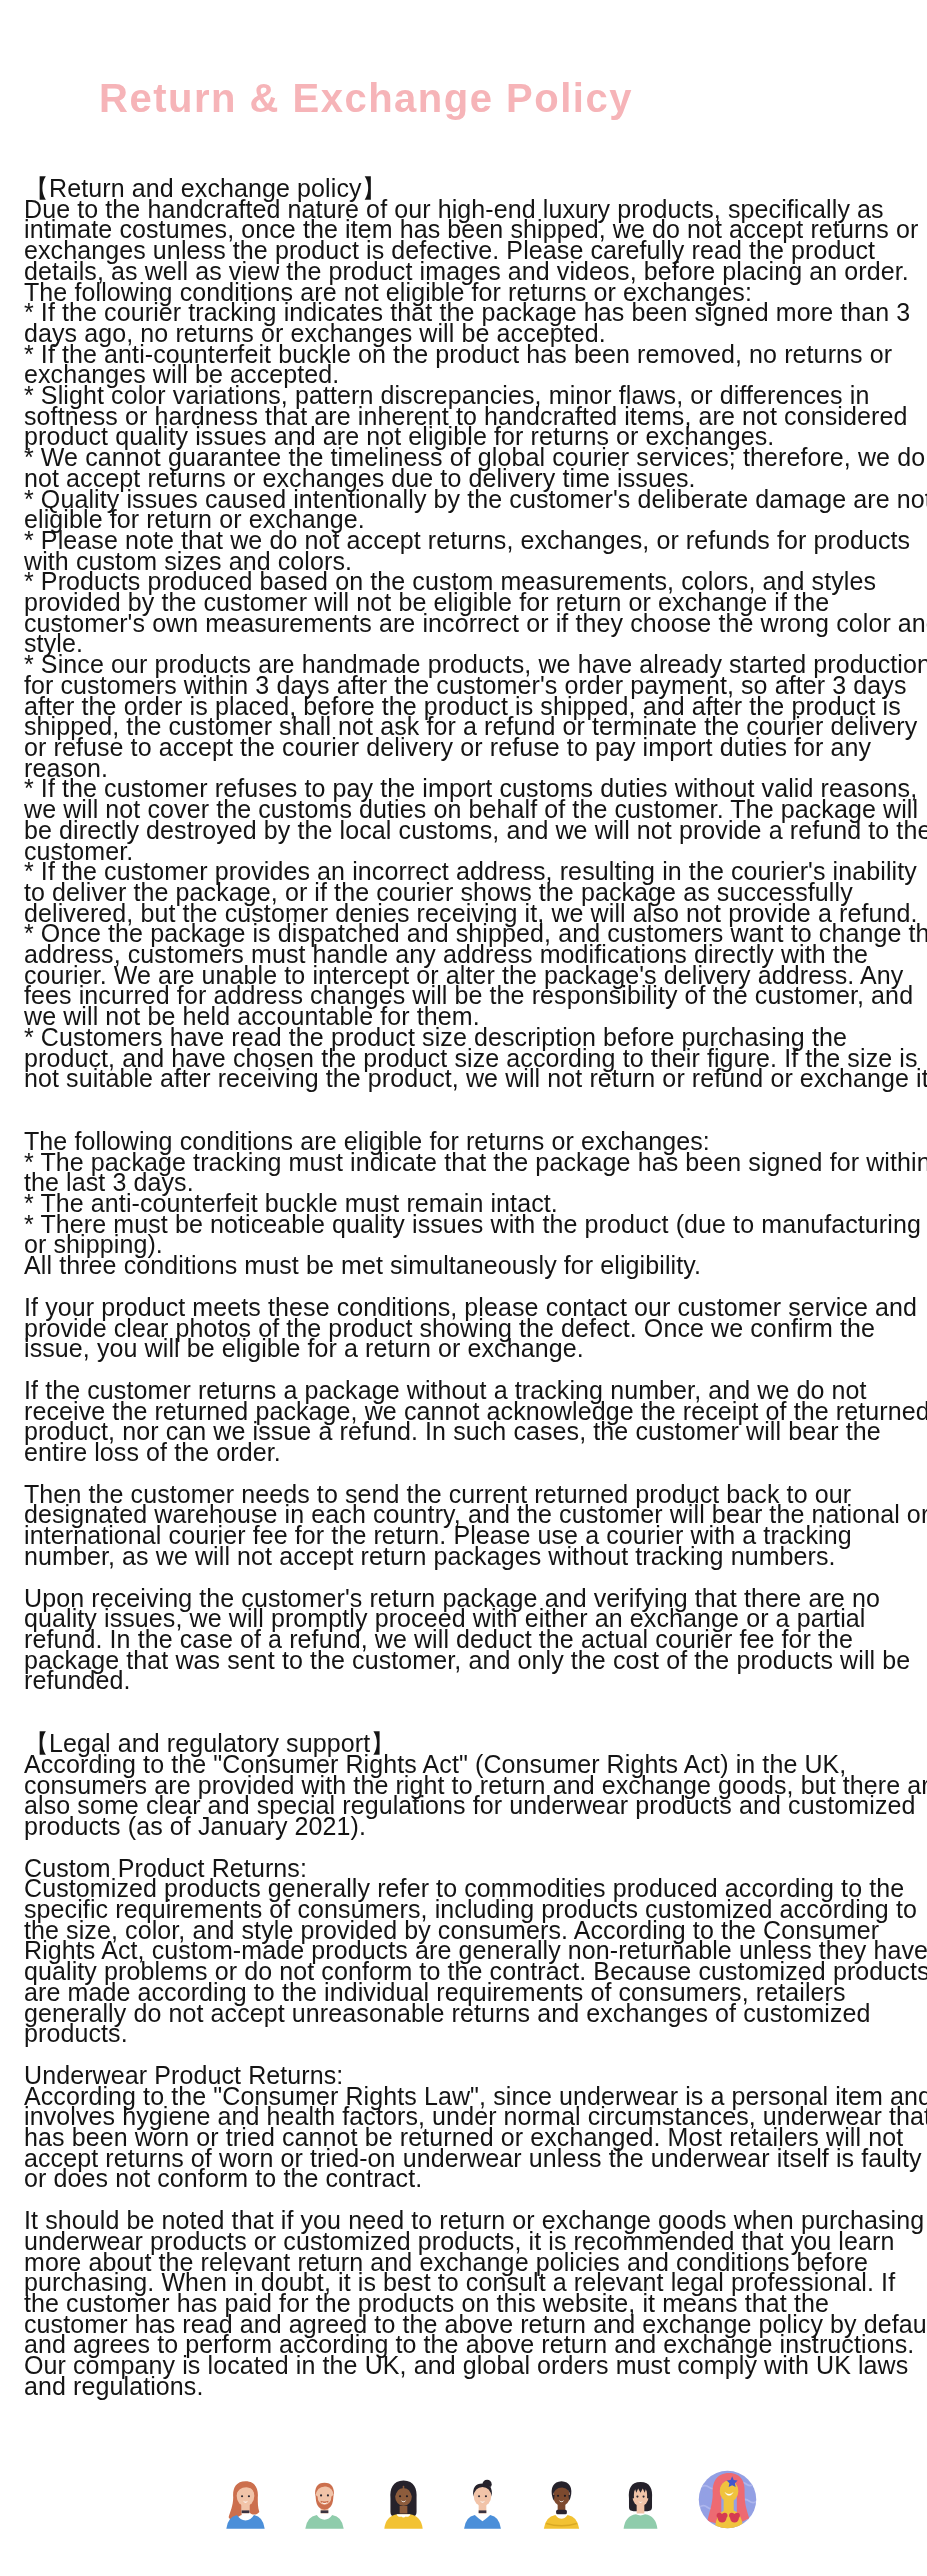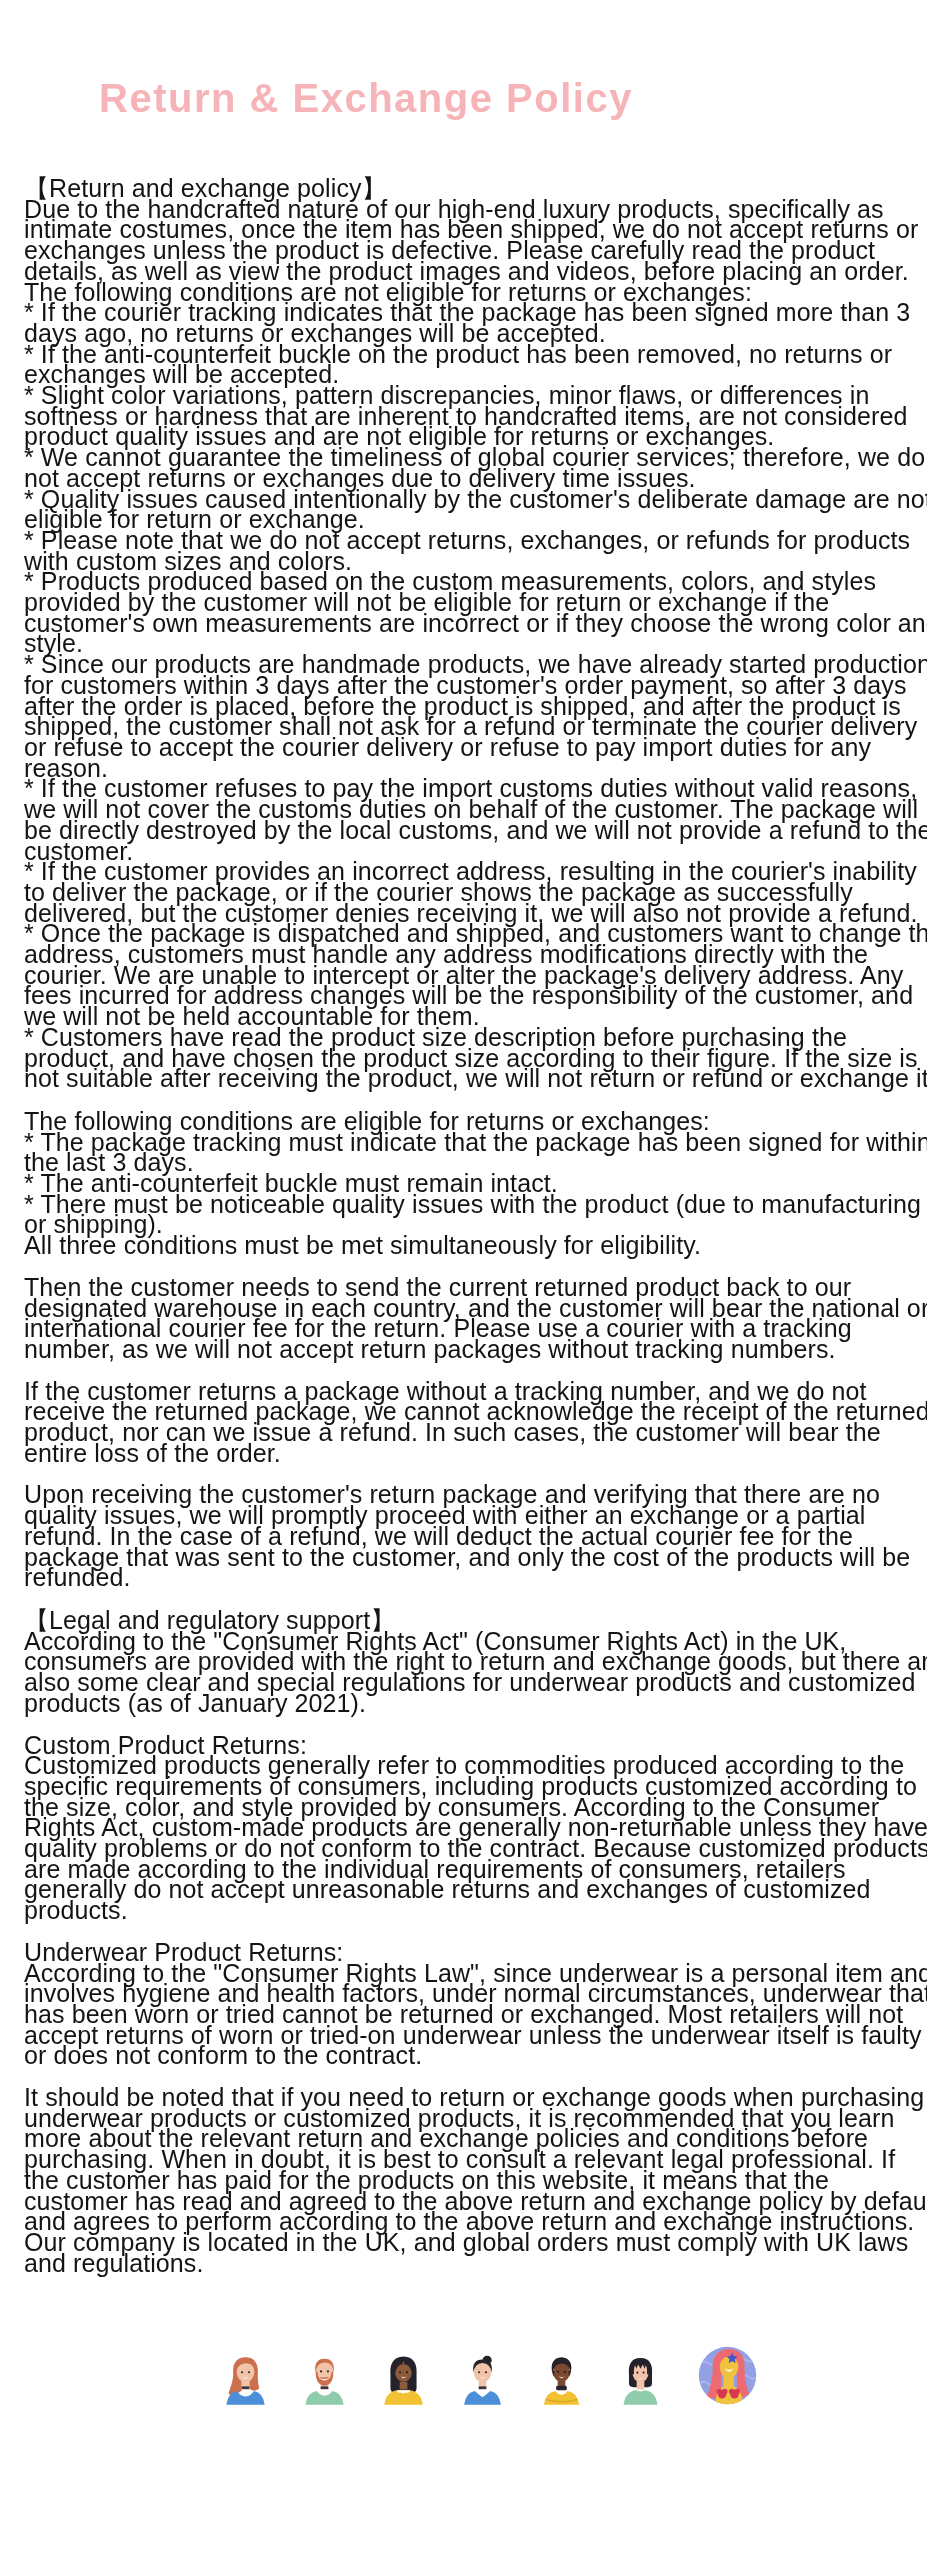--- a/index.html
+++ b/index.html
@@ -14,21 +14,21 @@
     color:var(--title-color,#f6b4b8);
     white-space:nowrap;
   }
   .content{
     margin:56px 15.5px 0 24px;
     color:var(--text-color,#141414);
     font-size:25px;line-height:20.7px;letter-spacing:0.1px;
   }
   .block{white-space:pre;margin:21px 0 0 0;}
   .block.first{margin-top:0;}
-  .block.gap-lg{margin-top:22px;}
+  .block.gap-lg{margin-top:42px;}
   .avatars{
     display:flex;align-items:flex-end;justify-content:center;
     gap:36px;padding-left:54px;margin-top:73px;
   }
   .avatar{display:block;width:43px;height:51px;}
   .avatar.big{width:59px;height:59px;}
   .avatar svg{display:block;width:100%;height:100%;}
 </style>
 </head>
 <body>
@@ -82,28 +82,31 @@
 * Customers have read the product size description before purchasing the
 product, and have chosen the product size according to their figure. If the size is
 not suitable after receiving the product, we will not return or refund or exchange it.</div>
     <div class="block gap-lg">The following conditions are eligible for returns or exchanges:
 * The package tracking must indicate that the package has been signed for within
 the last 3 days.
 * The anti-counterfeit buckle must remain intact.
 * There must be noticeable quality issues with the product (due to manufacturing
 or shipping).
 All three conditions must be met simultaneously for eligibility.</div>
+    <div class="block">If your product meets these conditions, please contact our customer service and
+provide clear photos of the product showing the defect. Once we confirm the
+issue, you will be eligible for a return or exchange.</div>
+    <div class="block">If the customer returns a package without a tracking number, and we do not
+receive the returned package, we cannot acknowledge the receipt of the returned
+product, nor can we issue a refund. In such cases, the customer will bear the
+entire loss of the order.</div>
     <div class="block">Then the customer needs to send the current returned product back to our
 designated warehouse in each country, and the customer will bear the national or
 international courier fee for the return. Please use a courier with a tracking
 number, as we will not accept return packages without tracking numbers.</div>
-    <div class="block">If the customer returns a package without a tracking number, and we do not
-receive the returned package, we cannot acknowledge the receipt of the returned
-product, nor can we issue a refund. In such cases, the customer will bear the
-entire loss of the order.</div>
     <div class="block">Upon receiving the customer's return package and verifying that there are no
 quality issues, we will promptly proceed with either an exchange or a partial
 refund. In the case of a refund, we will deduct the actual courier fee for the
 package that was sent to the customer, and only the cost of the products will be
 refunded.</div>
     <div class="block gap-lg">【Legal and regulatory support】
 According to the "Consumer Rights Act" (Consumer Rights Act) in the UK,
 consumers are provided with the right to return and exchange goods, but there are
 also some clear and special regulations for underwear products and customized
 products (as of January 2021).</div>

